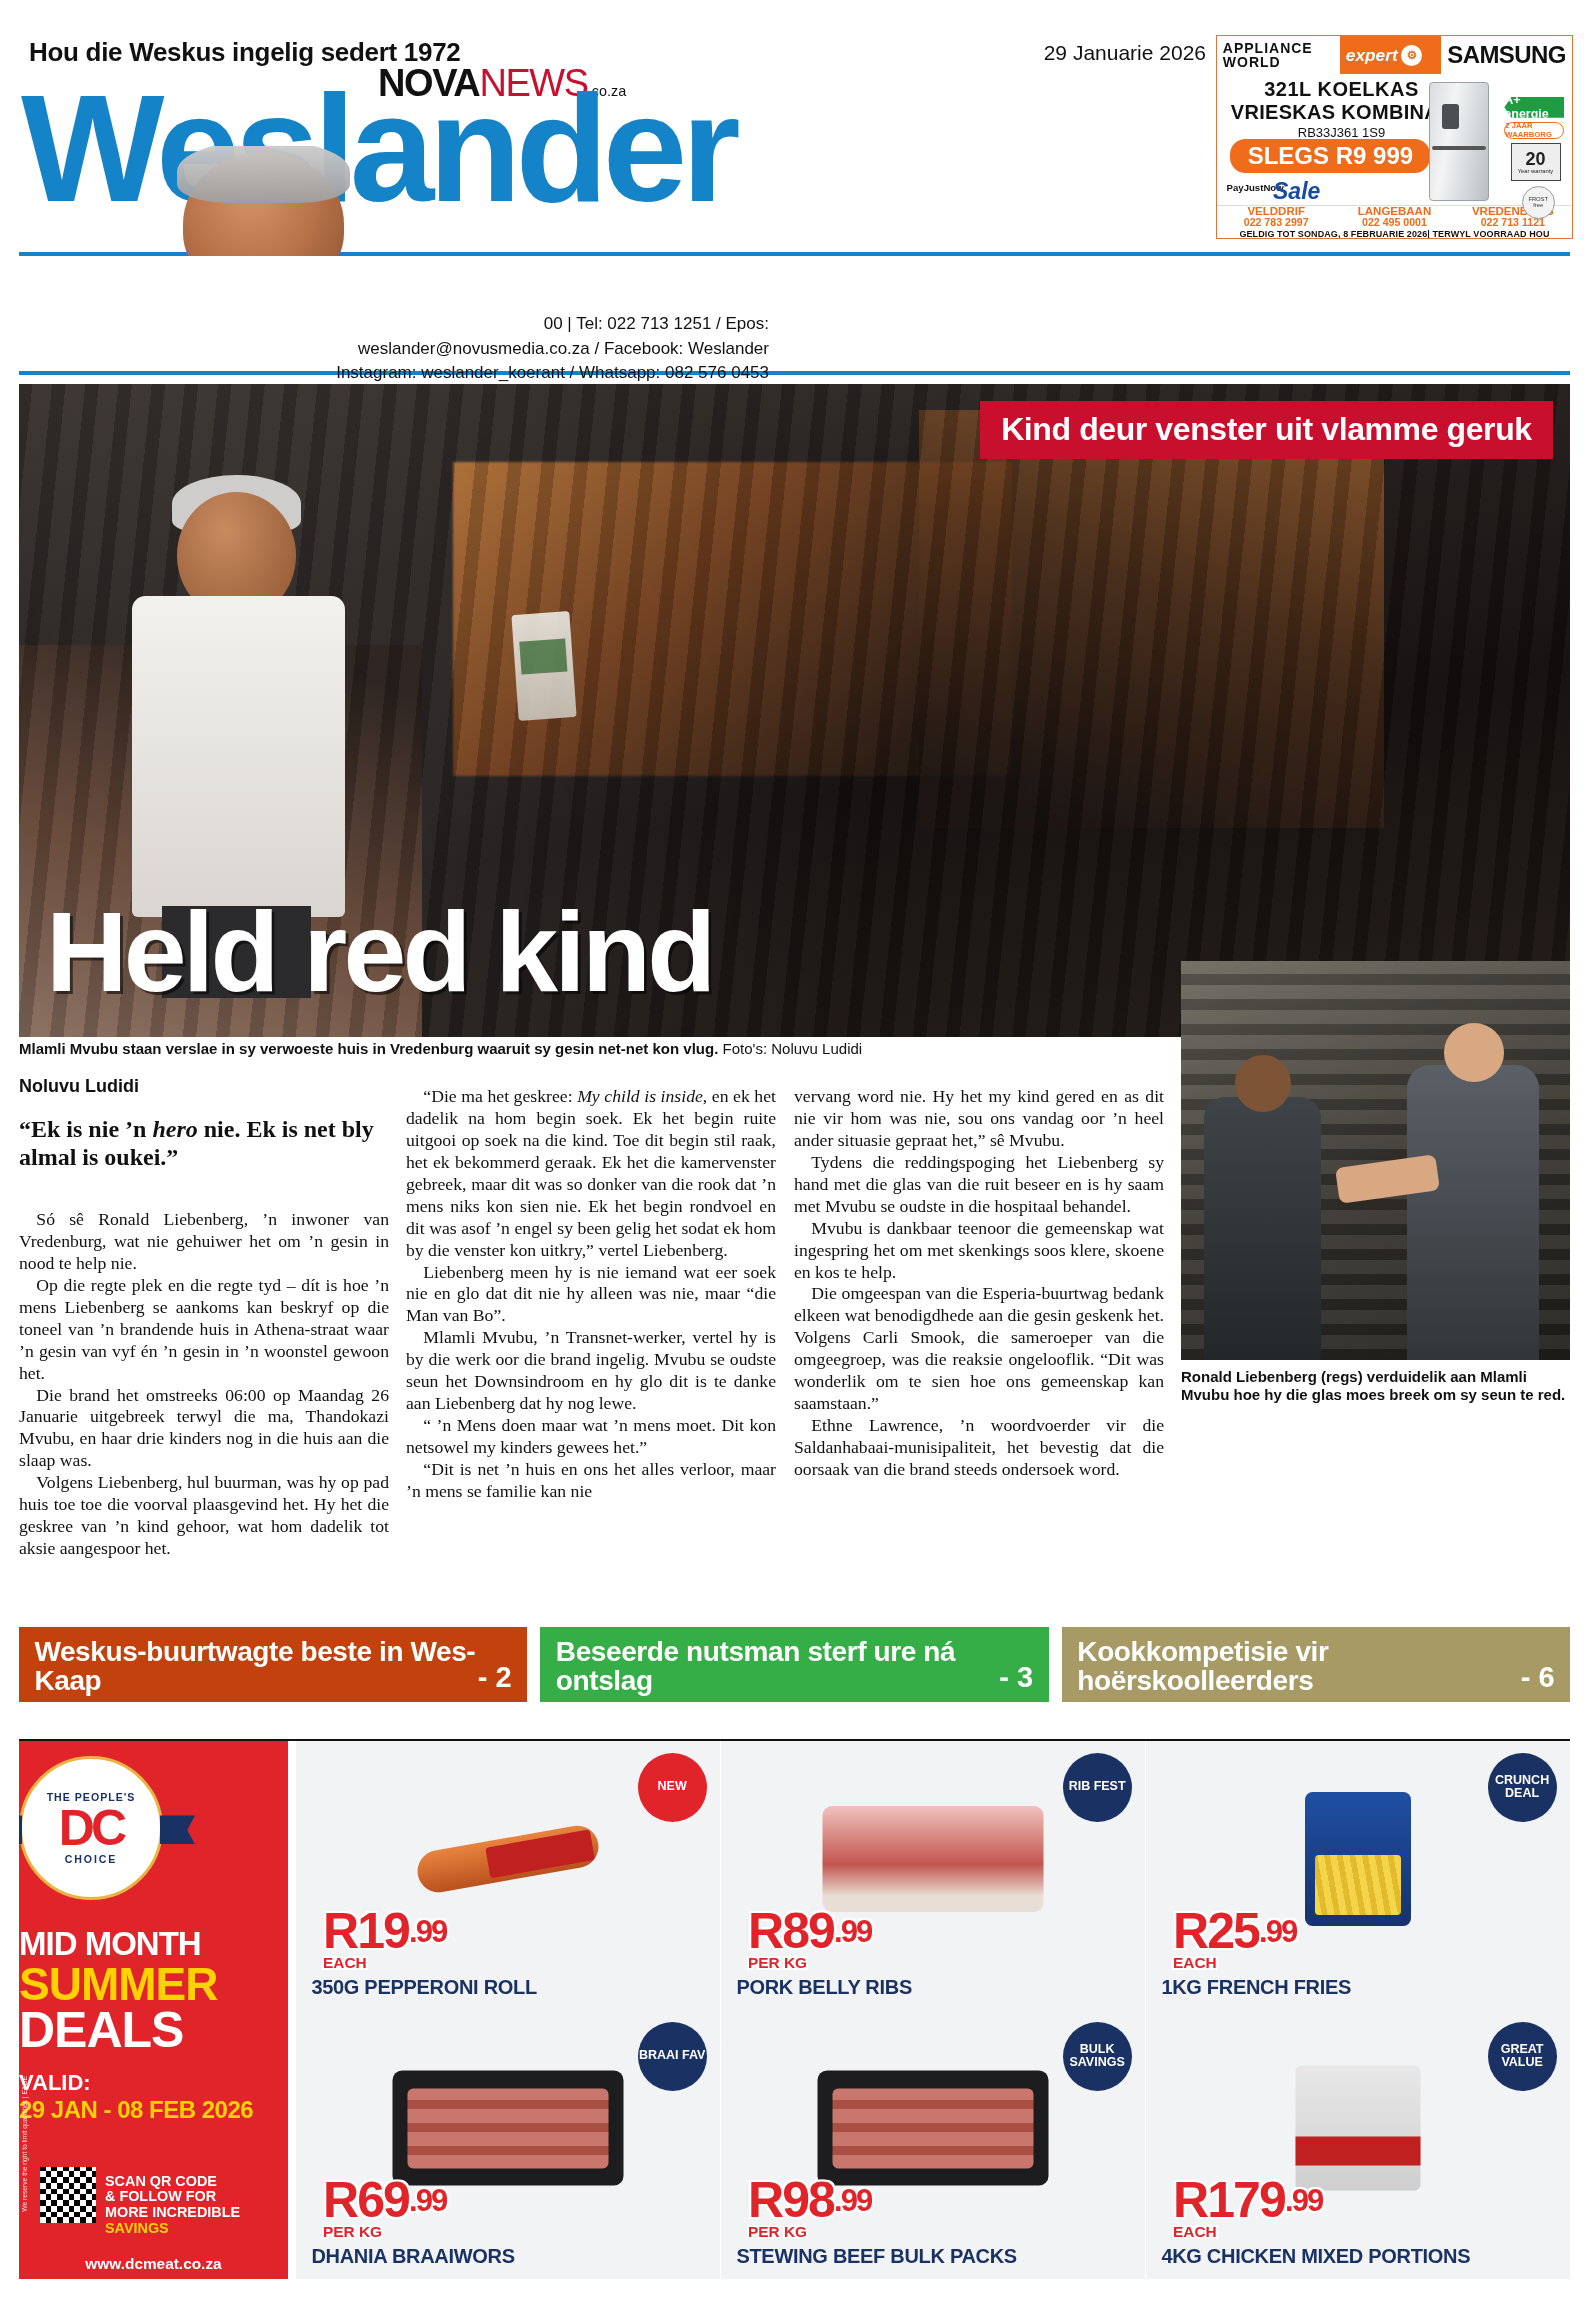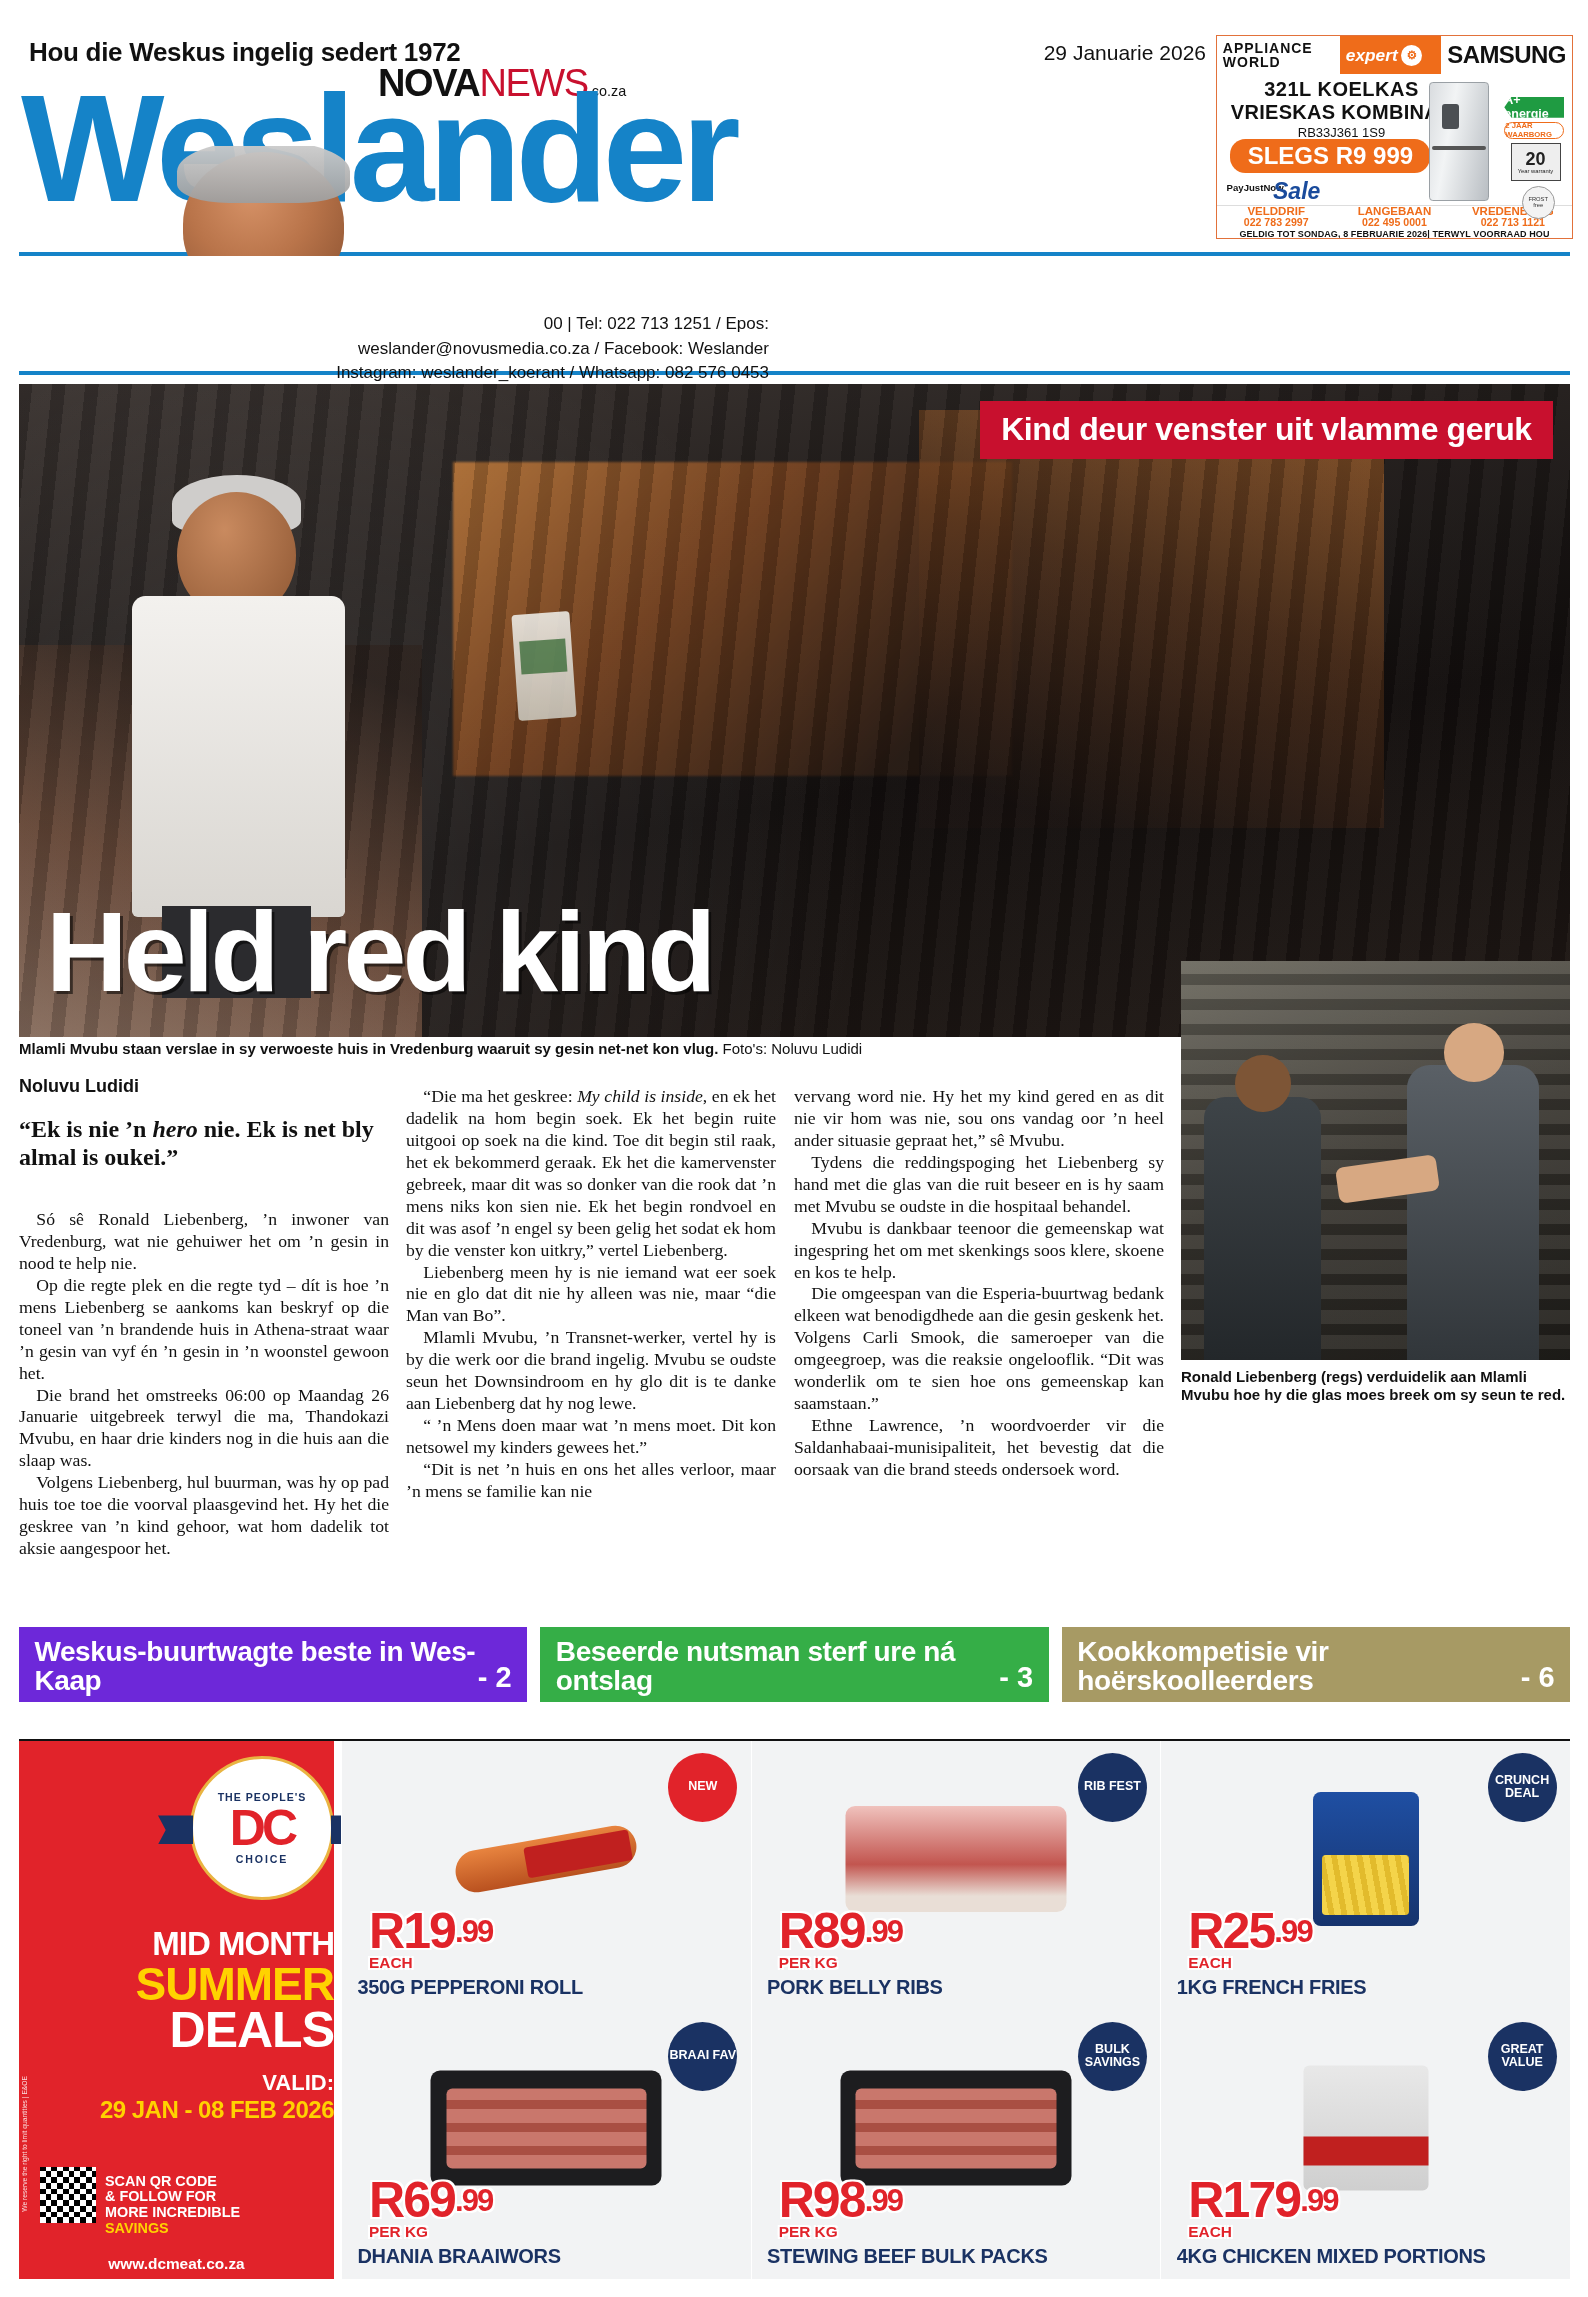--- a/index.html
+++ b/index.html
@@ -294,32 +294,32 @@
     font-size:15px; font-weight:bold; line-height:1.2; color:#111;
   }
 
   
   .teasers { position:absolute; left:19px; top:1627px; width:1551px; height:75px; display:flex; gap:13.4px; }
   .teaser {
     flex:1; color:#fff; padding:9.6px 15.4px 0 15.4px; position:relative;
   }
   .teaser .t-text { font-size:28px; font-weight:bold; line-height:1.06; letter-spacing:-0.4px; }
   .teaser .t-page { position:absolute; right:15.4px; bottom:7.7px; font-size:29px; font-weight:bold; }
-  .t-dark { background:#6d28d9; }
+  .t-dark { background:#c2410c; }
   .t-green { background:#35ae47; }
   .t-gold  { background:#a79a64; }
 
   
   .dc-ad {
     position:absolute; left:19px; top:1739px; width:1551px; height:540px;
     border-top:2.9px solid #111; background:#fff; display:flex; overflow:hidden;
   }
   .dc-left {
-    width:315px; background:#e1232a; color:#fff; position:relative;
-    display:flex; flex-direction:column; align-items:flex-end; padding-top:15.4px;
+    width:269px; background:#e1232a; color:#fff; position:relative;
+    display:flex; flex-direction:column; align-items:flex-start; padding-top:15.4px;
   }
   .dc-logo {
     width:144px; height:144px; border-radius:50%; background:#fff;
     border:3.8px solid #e9b441; display:flex; flex-direction:column;
     align-items:center; justify-content:center; position:relative;
   }
   .dc-logo .tp { font-size:10.6px; font-weight:bold; color:#1a3263; letter-spacing:1px; }
   .dc-logo .dc { font-size:50px; font-weight:bold; color:#e1232a; line-height:1; letter-spacing:-3.8px; }
   .dc-logo .ch { font-size:10.6px; font-weight:bold; color:#1a3263; letter-spacing:1.9px; }
   .dc-logo:before, .dc-logo:after {

